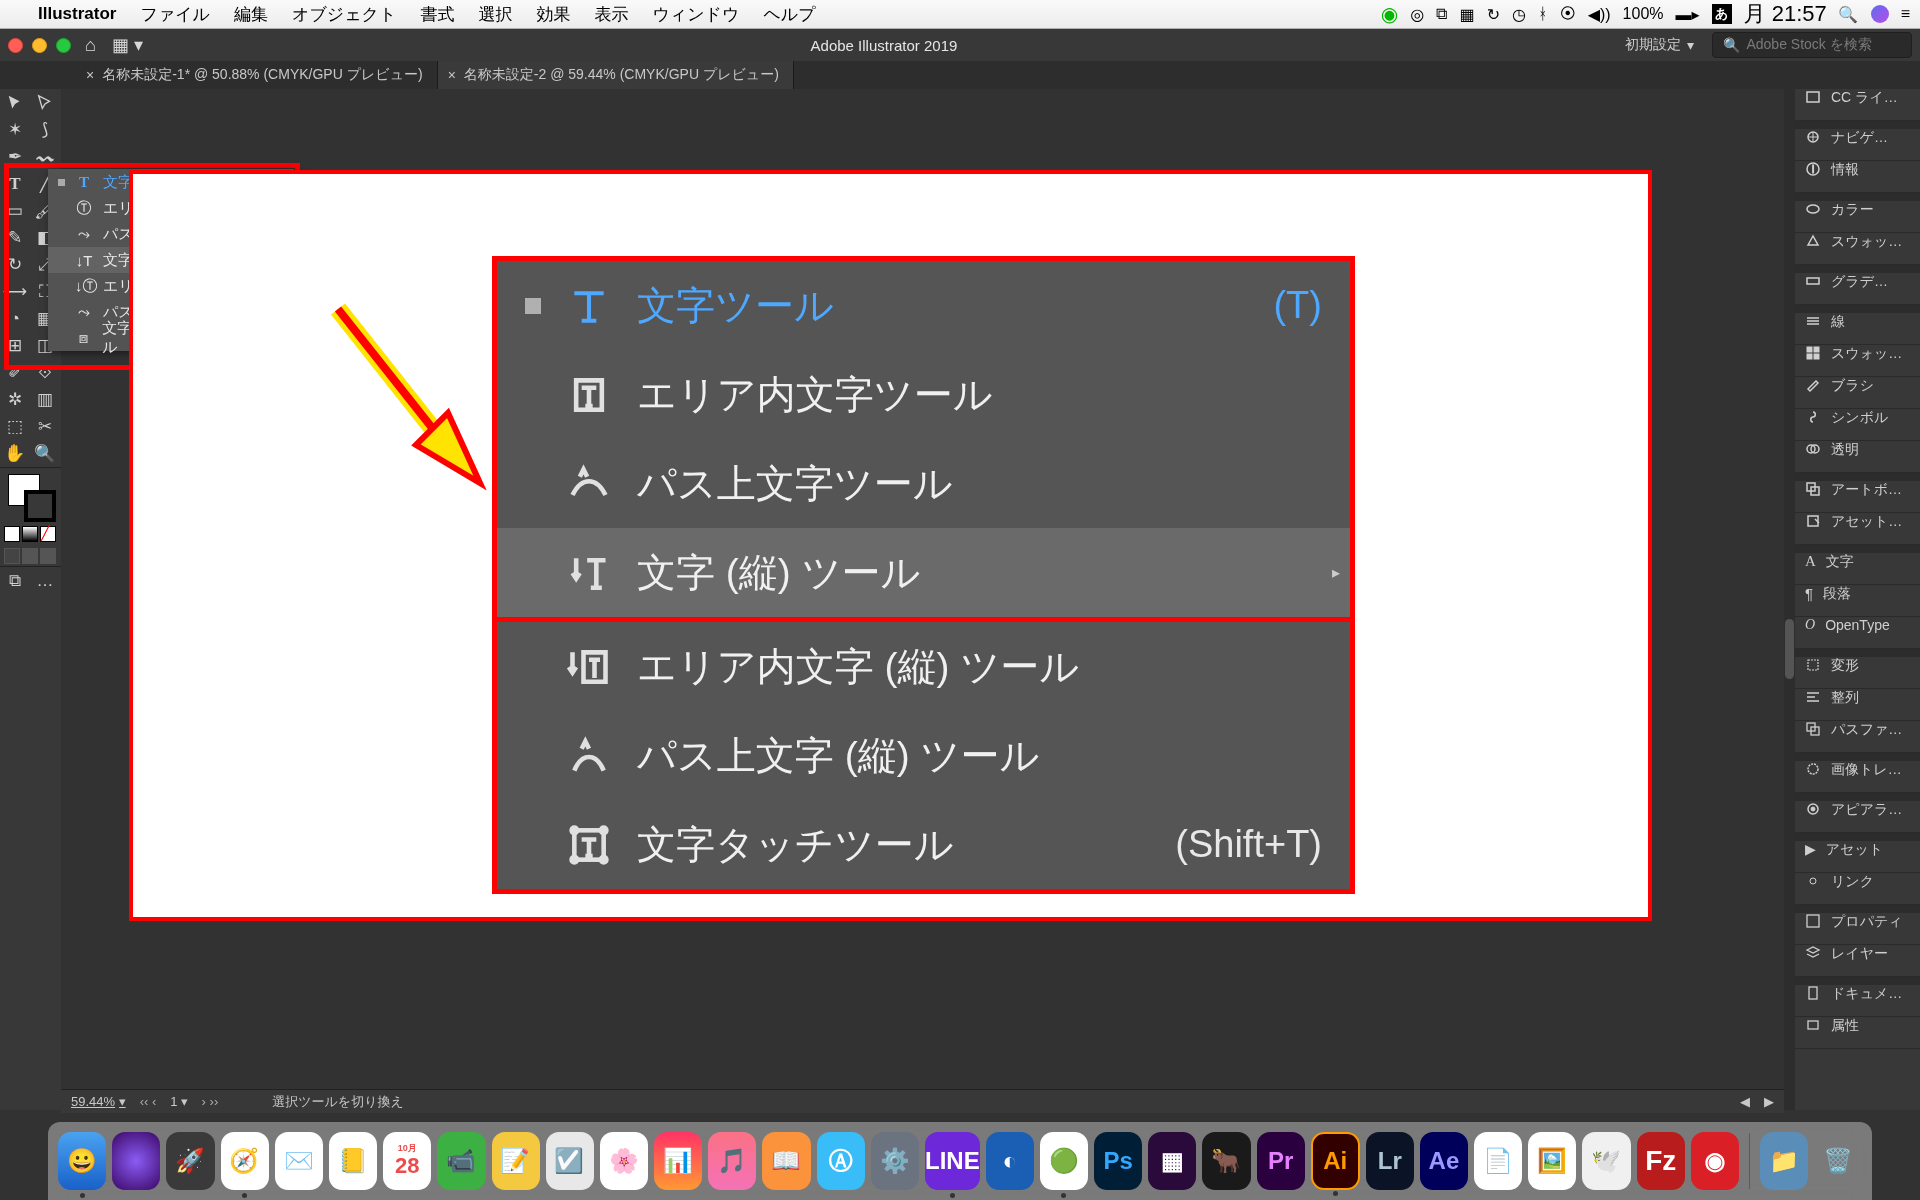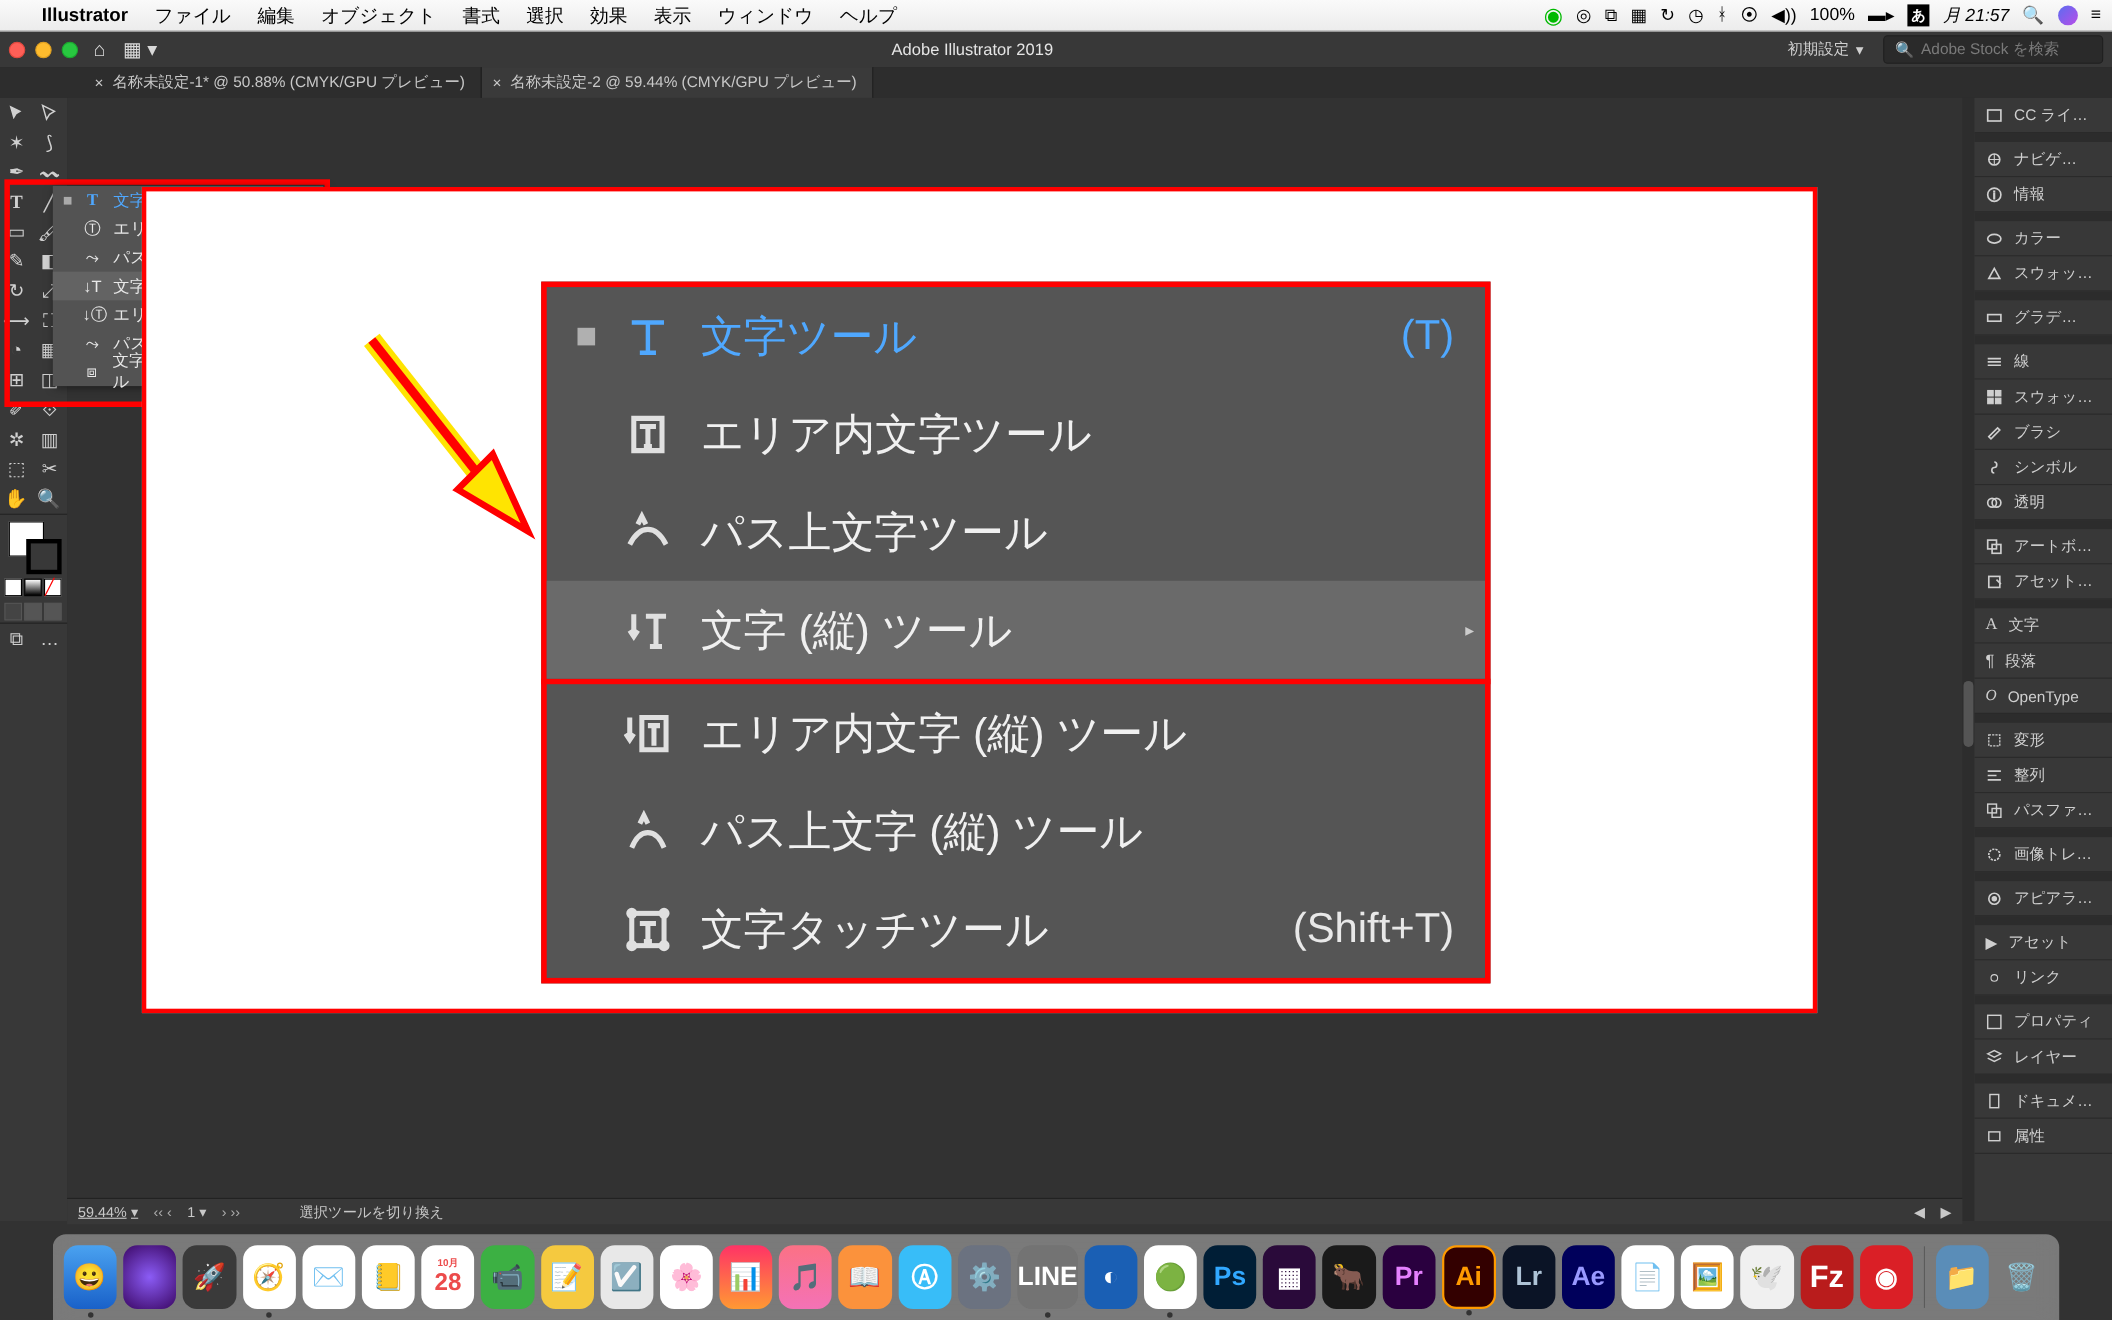--- a/index.html
+++ b/index.html
@@ -6,21 +6,21 @@
 body { width: 1920px; height: 1200px; background: #323232; overflow: hidden; position: relative; }
 
 
 .mac-menubar { height: 29px; background: linear-gradient(#fafafa, #ececec); display: flex; align-items: center; padding: 0 10px; border-bottom: 1px solid #b0b0b0; font-size: 17px; color: #000; justify-content: space-between; }
 .mac-menubar .left { display: flex; align-items: center; gap: 0; }
 .mac-menubar .left span { padding: 0 12px; cursor: default; }
 .mac-menubar .left .apple { font-size: 19px; padding: 0 14px 0 2px; }
 .mac-menubar .left .app-name { font-weight: 600; }
 .mac-menubar .right { display: flex; align-items: center; gap: 12px; font-size: 16px; }
 .mac-menubar .right .ico { display: inline-flex; align-items: center; }
-.mac-menubar .right .date { font-size: 16px; font-style: italic; }
+.mac-menubar .right .date { font-size: 22px; }
 
 
 .app-ctrlbar { height: 32px; background: #383838; display: flex; align-items: center; padding: 0 8px; gap: 10px; }
 .traffic { display: flex; gap: 9px; }
 .traffic .dot { width: 15px; height: 15px; border-radius: 50%; }
 .traffic .r { background: #ff5f57; border: 1px solid #e1493f; }
 .traffic .y { background: #febc2e; border: 1px solid #dfa022; }
 .traffic .g { background: #28c840; border: 1px solid #1ca62f; }
 .app-ctrlbar .home { color: #d8d8d8; font-size: 18px; margin-left: 4px; }
 .app-ctrlbar .grid { color: #d8d8d8; font-size: 18px; margin-left: 6px; }
@@ -72,21 +72,21 @@
 .big-submenu .row svg { width: 44px; height: 44px; fill: none; stroke: #e0e0e0; stroke-width: 2.5; }
 .big-submenu .row.top svg { stroke: #4fa8ff; fill: #4fa8ff; }
 .big-submenu .hr { height: 5px; background: #f00; margin-left: -5px; margin-right: -5px; }
 
 
 .arrow { position: absolute; left: 320px; top: 295px; width: 170px; height: 210px; }
 .arrow svg { width: 100%; height: 100%; }
 
 
 .right-panels { position: absolute; right: 0; top: 89px; width: 125px; height: 1021px; background: #383838; display: flex; flex-direction: column; }
-.right-panels .panel-row { height: 32px; display: flex; align-items: center; padding-left: 10px; color: #cfcfcf; font-size: 14px; gap: 10px; border-bottom: 1px solid #2a2a2a; }
+.right-panels .panel-row { height: 32px; display: flex; align-items: flex-start; padding-left: 10px; color: #cfcfcf; font-size: 14px; gap: 10px; border-bottom: 1px solid #2a2a2a; }
 .right-panels .divider { height: 8px; background: #2c2c2c; }
 .right-panels .panel-row svg { width: 16px; height: 16px; fill: #cfcfcf; stroke: #cfcfcf; }
 .panel-slider { position: absolute; right: 125px; top: 89px; width: 11px; height: 1021px; background: #2d2d2d; }
 .panel-slider .thumb { position: absolute; right: 1px; width: 9px; height: 60px; background: #555; border-radius: 5px; top: 530px; }
 
 
 .statusbar { position: absolute; left: 61px; bottom: 87px; right: 136px; height: 24px; background: #383838; color: #c8c8c8; font-size: 13px; display: flex; align-items: center; padding: 0 10px; gap: 14px; border-top: 1px solid #222; }
 .statusbar .zoom { display: flex; align-items: center; gap: 4px; text-decoration: underline; }
 .statusbar .navs { display: flex; gap: 6px; color: #aaa; }
 
@@ -548,21 +548,21 @@
     </div>
   <div class="app" style="background:#3cb043">📹</div>
   <div class="app" style="background:#f5c93f">📝</div>
   <div class="app" style="background:#e8e8e8">☑️</div>
   <div class="app" style="background:#fff">🌸</div>
   <div class="app" style="background:linear-gradient(#f36,#f93)">📊</div>
   <div class="app" style="background:linear-gradient(#fb7185,#f472b6)">🎵</div>
   <div class="app" style="background:#fb923c">📖</div>
   <div class="app" style="background:#38bdf8">Ⓐ</div>
   <div class="app" style="background:#6b7280">⚙️</div>
-  <div class="app" style="background:#737373">LINE<div class="ind"></div></div>
+  <div class="app" style="background:#6d28d9">LINE<div class="ind"></div></div>
   <div class="app" style="background:#1a5fb4">◐</div>
   <div class="app" style="background:#fff">🟢<div class="ind"></div></div>
   <div class="app" style="background:#001e36;color:#31a8ff">Ps</div>
   <div class="app" style="background:#2a0a3a">▦</div>
   <div class="app" style="background:#1a1a1a">🐂</div>
   <div class="app" style="background:#2a003f;color:#e580ff">Pr</div>
   <div class="app" style="background:#330000;color:#ff9a00;border:2px solid #ff9a00">Ai<div class="ind"></div></div>
   <div class="app" style="background:#0b1426;color:#aec3d6">Lr</div>
   <div class="app" style="background:#00005b;color:#9999ff">Ae</div>
   <div class="app" style="background:#fff">📄</div>

